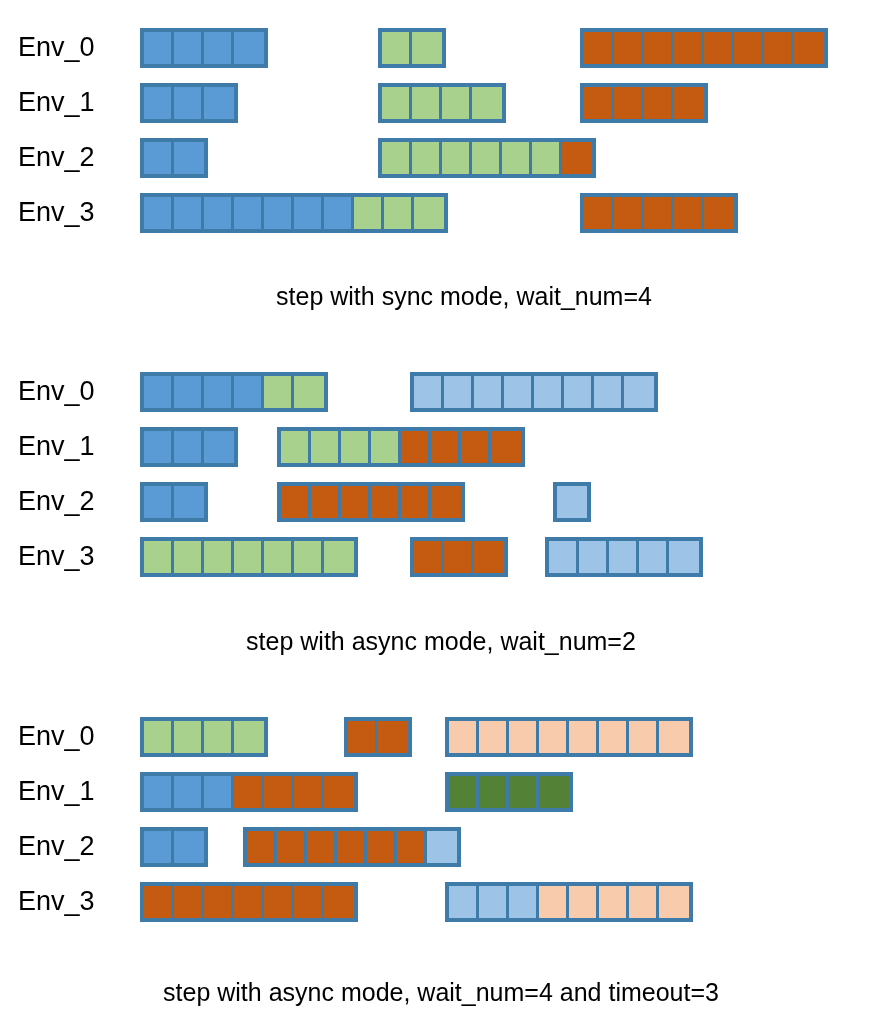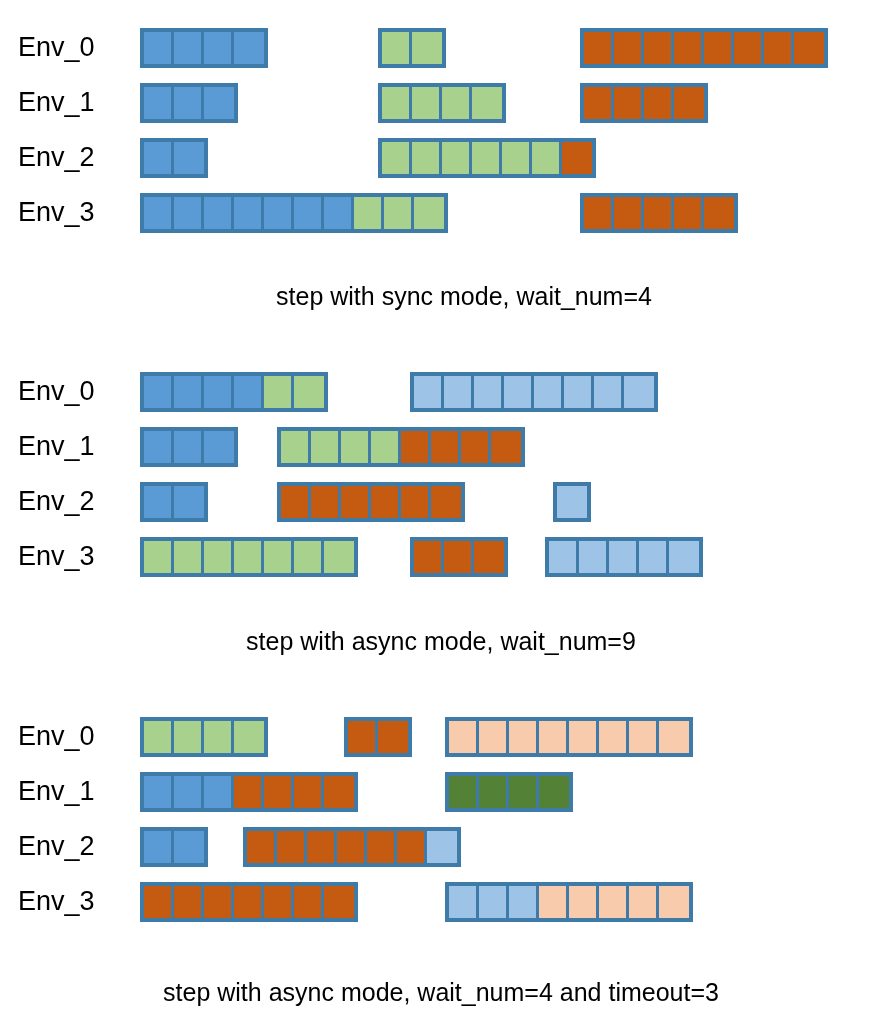--- a/index.html
+++ b/index.html
@@ -245,21 +245,21 @@
         </div>
         <div class="block" style="left: 545px;">
           <div class="cell c-lightblue"></div>
           <div class="cell c-lightblue"></div>
           <div class="cell c-lightblue"></div>
           <div class="cell c-lightblue"></div>
           <div class="cell c-lightblue"></div>
         </div>
       </div>
     </div>
-    <div class="caption" style="top: 611px;">step with async mode, wait_num=9</div>
+    <div class="caption" style="top: 611px;">step with async mode, wait_num=2</div>
     <div class="section" style="top: 697px; height: 280px;">
       <div class="row" style="top: 0px;">
         <div class="row-label">Env_0</div>
         <div class="block" style="left: 140px;">
           <div class="cell c-green"></div>
           <div class="cell c-green"></div>
           <div class="cell c-green"></div>
           <div class="cell c-green"></div>
         </div>
         <div class="block" style="left: 344px;">

